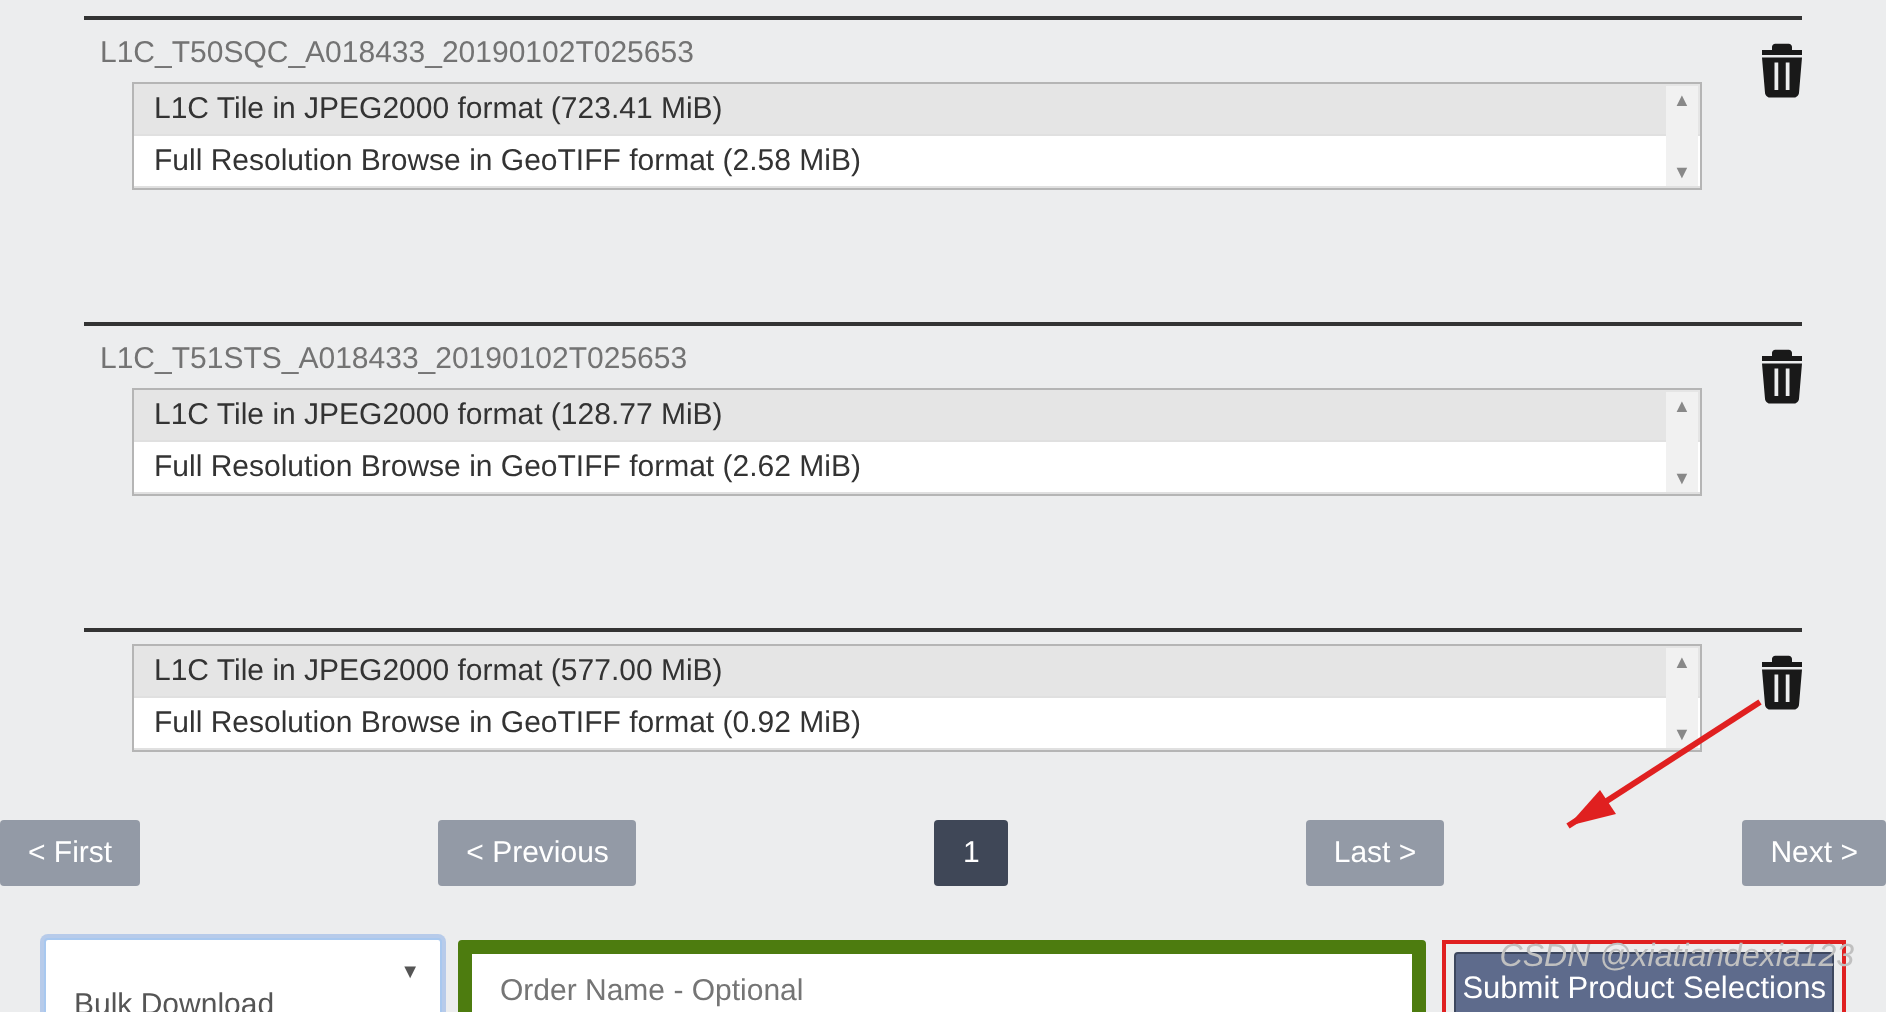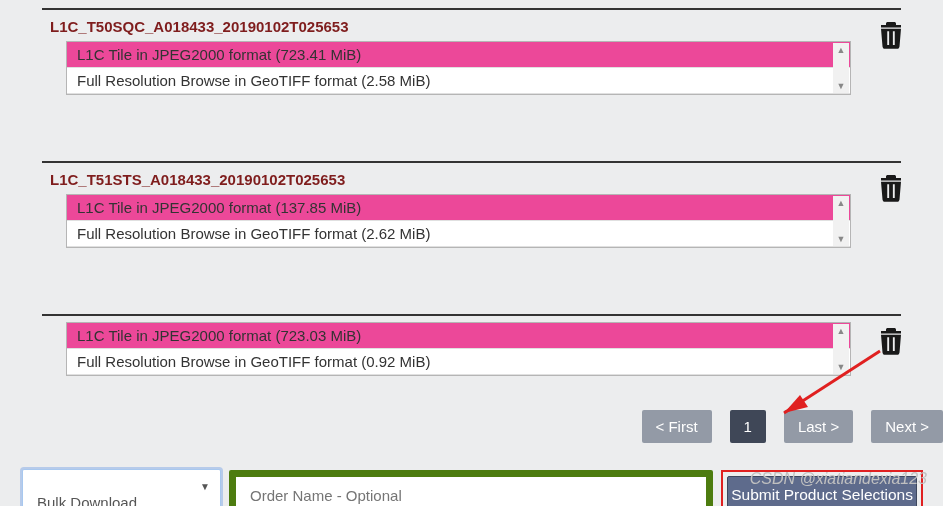--- a/index.html
+++ b/index.html
@@ -16,55 +16,55 @@
     .container { padding: 0 42px 0 42px; }
     .item-block {
       border-top: 2px solid #333;
       padding-top: 6px;
       padding-bottom: 18px;
       position: relative;
       margin-top: 48px;
     }
     .item-block:first-child { margin-top: 8px; }
     .item-title {
-      font-weight: 700;
+      font-weight: 400;
       font-size: 15px;
-      color: #7f1d1d;
+      color: #737373;
       padding: 2px 0 6px 8px;
     }
     .format-list {
       border: 1px solid #b5b5b5;
       background: #fff;
       margin-left: 24px;
       margin-right: 50px;
       position: relative;
     }
     .format-row {
       padding: 4px 10px;
       font-size: 15px;
       color: #333;
       border-bottom: 1px solid #e0e0e0;
     }
     .format-row:last-child { border-bottom: none; }
-    .format-row.selected { background: #ec4899; }
+    .format-row.selected { background: #e5e5e5; }
     .scroll-stub {
       position: absolute; right: 1px; top: 1px; bottom: 1px; width: 16px;
       background: #f1f1f1;
       display: flex; flex-direction: column; justify-content: space-between;
     }
     .scroll-btn {
       height: 14px; display: flex; align-items: center; justify-content: center;
       font-size: 9px; color: #888;
     }
     .trash-icon {
       position: absolute; right: -5px; top: 8px;
       width: 30px; height: 34px; cursor: pointer;
     }
     .pagination {
-      display: flex; justify-content: flex-end; gap: 18px;
+      display: flex; justify-content: space-between; gap: 18px;
       padding: 16px 0 26px 0;
     }
     .page-btn {
       background: #939aa6; color: #fff; border: none;
       padding: 8px 14px; font-size: 15px; border-radius: 2px;
       cursor: pointer; font-family: inherit;
     }
     .page-btn.current { background: #3f4757; }
     .bottom-bar {
       display: flex; gap: 8px; align-items: center;
@@ -122,54 +122,55 @@
     <div class="trash-icon">
       <svg viewBox="0 0 24 24" width="30" height="34" fill="#191919">
           <path d="M4 7h16l-1.2 14.1c-.08.95-.88 1.9-1.85 1.9H7.05c-.97 0-1.77-.95-1.85-1.9L4 7zm5 2v11h1.5V9H9zm4.5 0v11H15V9h-1.5zM8 4V2.8C8 2 8.6 1.5 9.3 1.5h5.4c.7 0 1.3.5 1.3 1.3V4h4v2H4V4h4z"></path>
         </svg>
     </div>
   </div>
 
   <div class="item-block">
     <div class="item-title">L1C_T51STS_A018433_20190102T025653</div>
     <div class="format-list">
-      <div class="format-row selected">L1C Tile in JPEG2000 format (137.85 MiB)</div>
+      <div class="format-row selected">L1C Tile in JPEG2000 format (128.77 MiB)</div>
       <div class="format-row">Full Resolution Browse in GeoTIFF format (2.62 MiB)</div>
       <div class="scroll-stub">
         <div class="scroll-btn">▲</div>
         <div class="scroll-btn">▼</div>
       </div>
     </div>
     <div class="trash-icon">
       <svg viewBox="0 0 24 24" width="30" height="34" fill="#191919">
           <path d="M4 7h16l-1.2 14.1c-.08.95-.88 1.9-1.85 1.9H7.05c-.97 0-1.77-.95-1.85-1.9L4 7zm5 2v11h1.5V9H9zm4.5 0v11H15V9h-1.5zM8 4V2.8C8 2 8.6 1.5 9.3 1.5h5.4c.7 0 1.3.5 1.3 1.3V4h4v2H4V4h4z"></path>
         </svg>
     </div>
   </div>
 
   <div class="item-block">
     <div class="format-list">
-      <div class="format-row selected">L1C Tile in JPEG2000 format (723.03 MiB)</div>
+      <div class="format-row selected">L1C Tile in JPEG2000 format (577.00 MiB)</div>
       <div class="format-row">Full Resolution Browse in GeoTIFF format (0.92 MiB)</div>
       <div class="scroll-stub">
         <div class="scroll-btn">▲</div>
         <div class="scroll-btn">▼</div>
       </div>
     </div>
     <div class="trash-icon">
       <svg viewBox="0 0 24 24" width="30" height="34" fill="#191919">
           <path d="M4 7h16l-1.2 14.1c-.08.95-.88 1.9-1.85 1.9H7.05c-.97 0-1.77-.95-1.85-1.9L4 7zm5 2v11h1.5V9H9zm4.5 0v11H15V9h-1.5zM8 4V2.8C8 2 8.6 1.5 9.3 1.5h5.4c.7 0 1.3.5 1.3 1.3V4h4v2H4V4h4z"></path>
         </svg>
     </div>
   </div>
 
 </div>
 
 <div class="pagination">
   <button class="page-btn">&lt; First</button>
+  <button class="page-btn">&lt; Previous</button>
   <button class="page-btn current">1</button>
   <button class="page-btn">Last &gt;</button>
   <button class="page-btn">Next &gt;</button>
 </div>
 
 <div class="bottom-bar">
   <div class="bulk-select">
     <span>Bulk Download</span>
   </div>
   <input class="order-input" placeholder="Order Name - Optional" style="">

